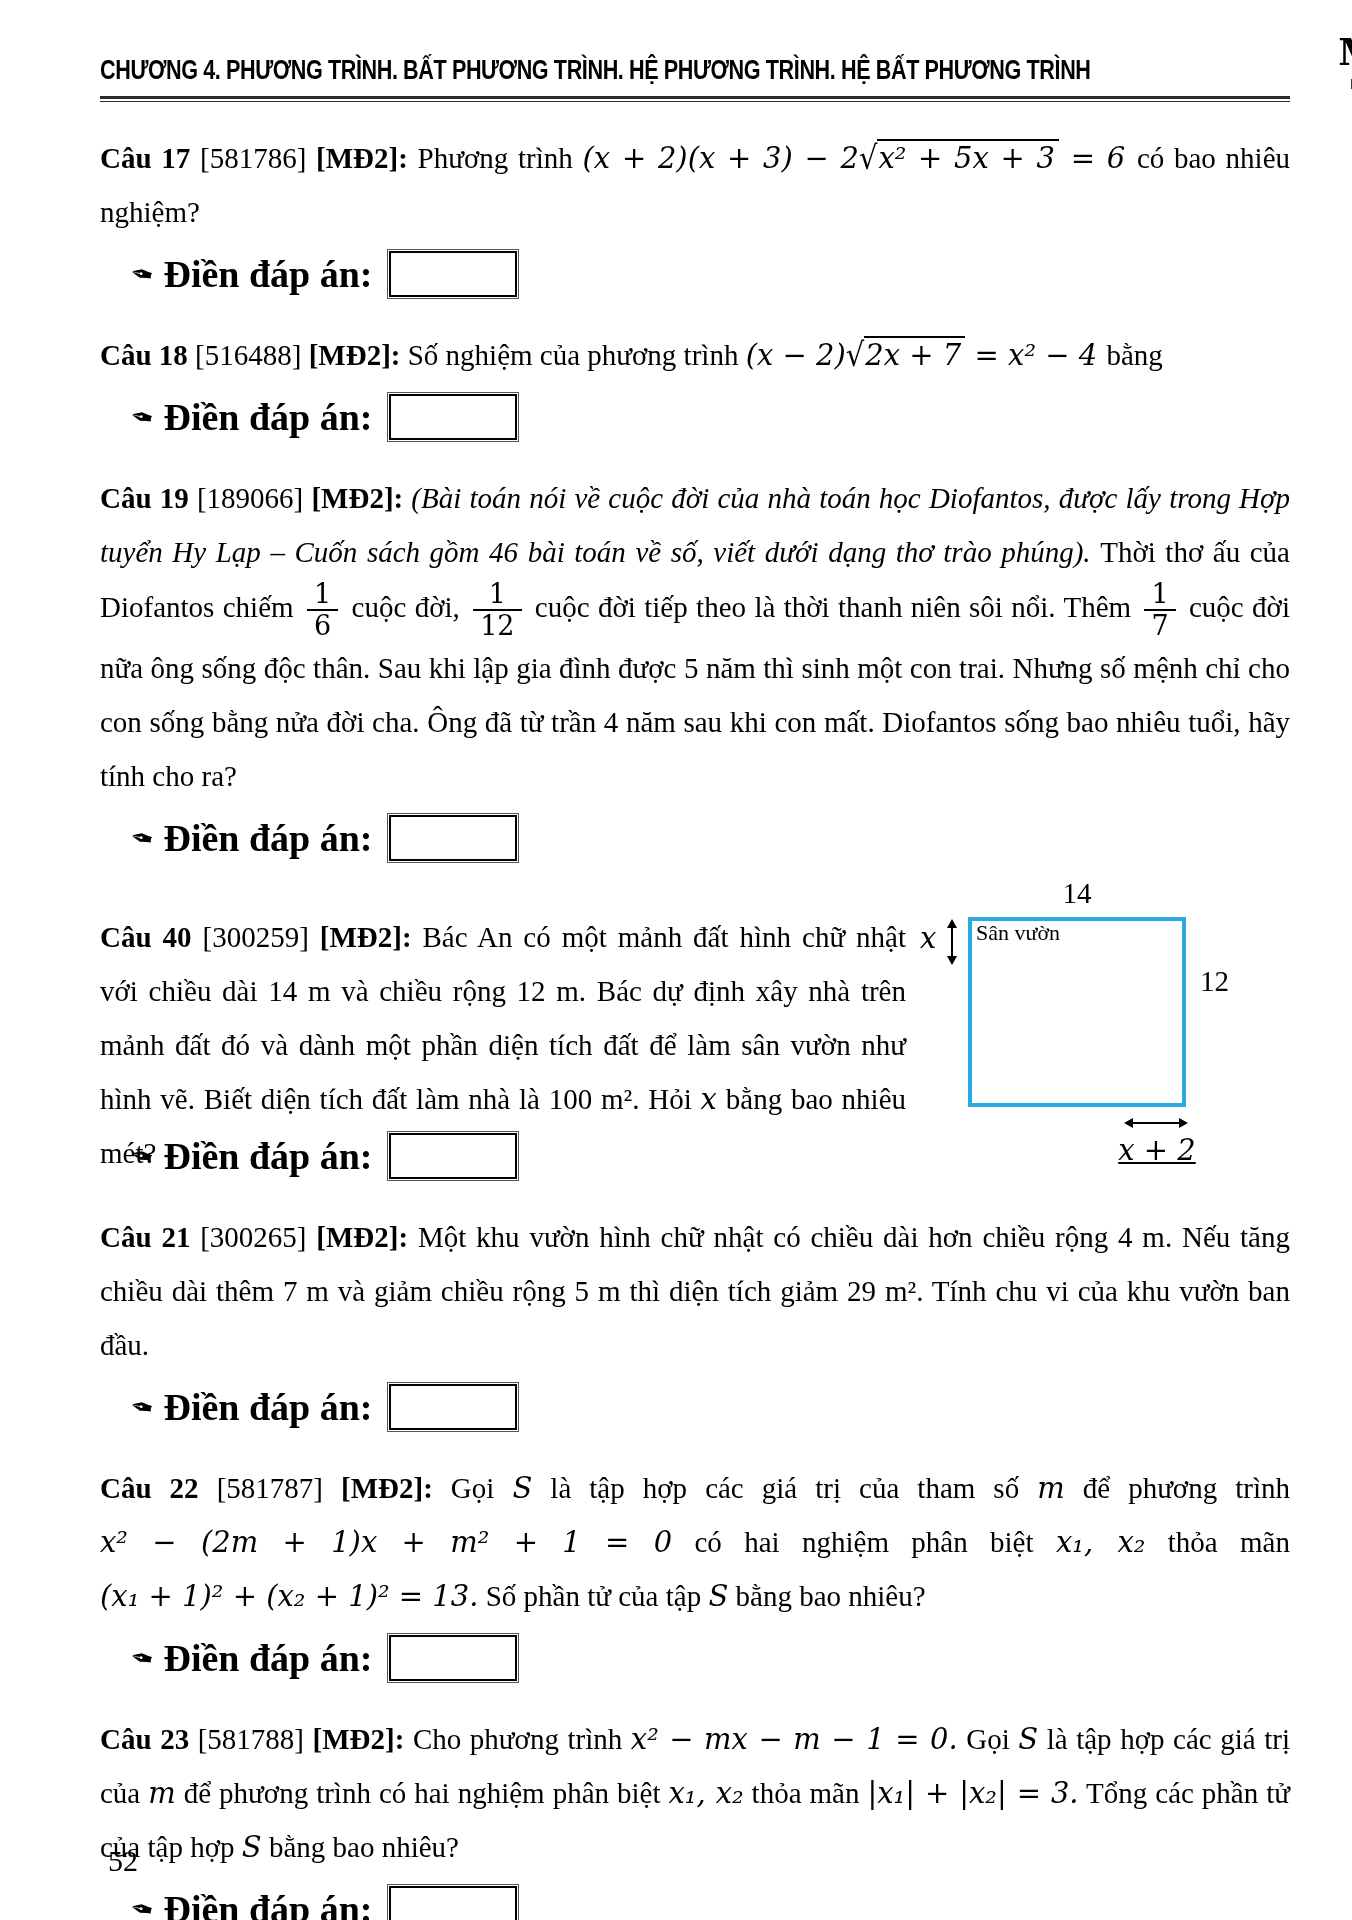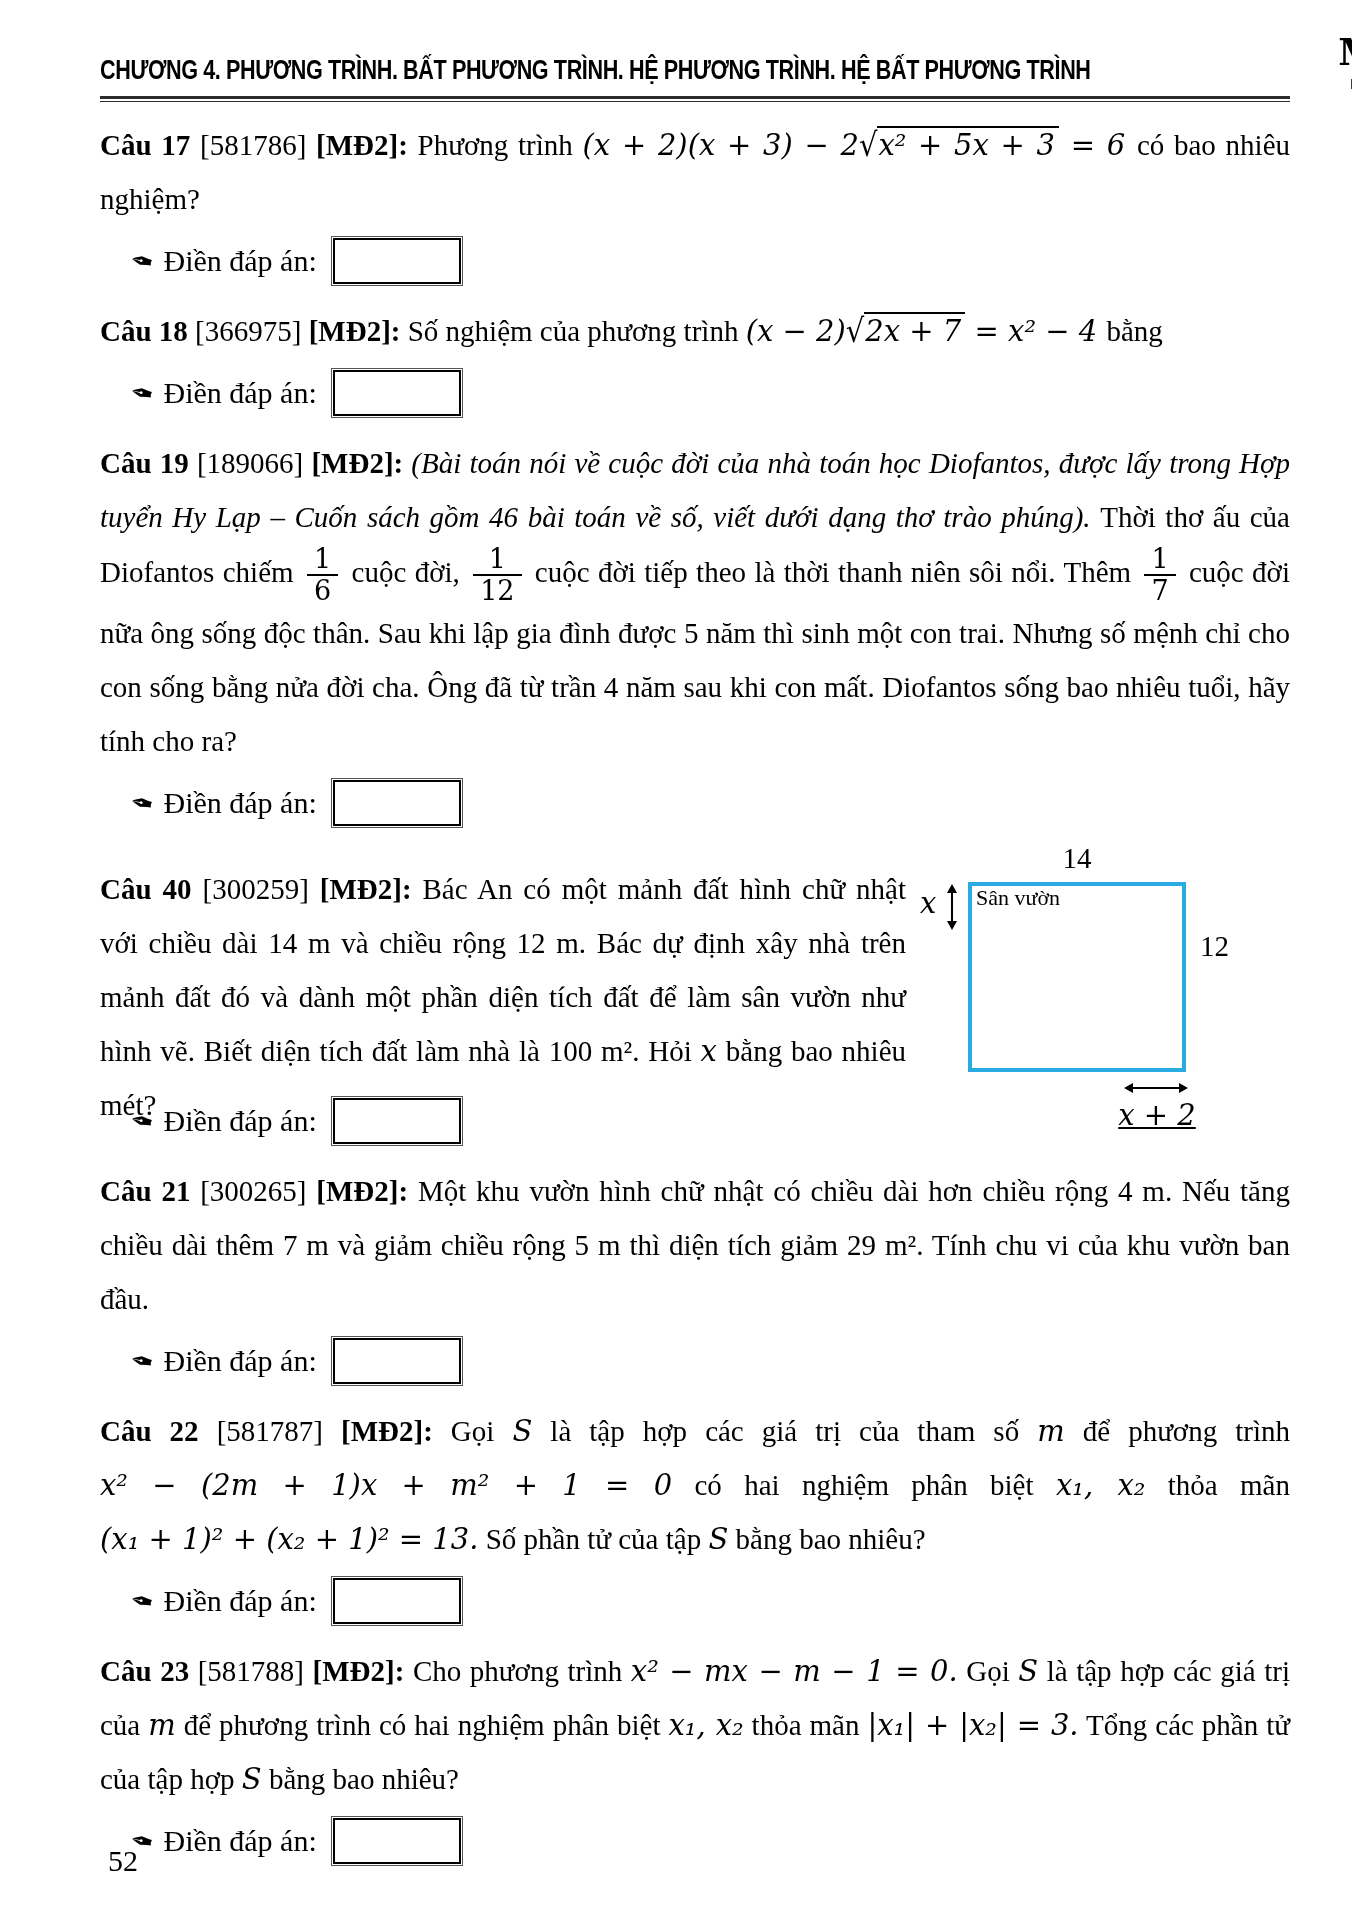--- a/index.html
+++ b/index.html
@@ -25,40 +25,40 @@
     letter-spacing:1px; line-height:1.0;
   }
   .tagline {
     font-family:"Liberation Sans","DejaVu Sans",sans-serif;
     font-size:15px; color:#3c3c3c; margin-top:4px;
   }
   .header-rule { margin-top:4px; height:6px; border-top:3px solid #2b2b2b; border-bottom:1.5px solid #2b2b2b; }
 
   
   .q-para {
-    font-size:29px; line-height:54px; text-align:justify; margin-top:16px;
+    font-size:29px; line-height:54px; text-align:justify; margin-top:29px;
   }
   .q-label { font-weight:bold; }
   .math { font-family:"DejaVu Serif",serif; font-style:italic; white-space:nowrap; }
   .it { font-style:italic; }
 
   .sqrt { white-space:nowrap; font-family:"DejaVu Serif",serif; font-style:italic; }
   .rad-sign { display:inline-block; font-style:normal; transform:scaleY(1.12); }
   .radicand { border-top:2px solid #000; padding:0 4px 0 1px; }
 
   .frac { display:inline-block; text-align:center; vertical-align:middle; line-height:1.12;
           font-family:"DejaVu Serif",serif; margin:0 5px; font-size:27px; }
   .frac .num { display:block; padding:0 7px; }
   .frac .den { display:block; border-top:2px solid #000; padding:0 7px; }
 
   
   .answer-row { display:flex; align-items:center; margin:10px 0 18px 30px; height:50px; }
   .pen { display:inline-block; font-family:"DejaVu Sans",sans-serif; font-size:28px;
          transform:scaleX(-1) rotate(-12deg); margin-right:10px; }
-  .ans-label { font-weight:normal; font-size:30px; }
+  .ans-label { font-weight:bold; font-size:38px; }
   .ans-box { width:128px; height:46px; border:2px solid #000; outline:1px solid #555; outline-offset:1px; margin-left:16px; background:#fff; }
 
   
   .q20-wrap { display:flex; }
   .q20-text { width:806px; flex:none; }
   .figure { position:relative; width:384px; height:302px; flex:none; margin-top:0; }
   .fig-abs { position:absolute; }
   .outer-rect { left:62px; top:36px; width:218px; height:190px; border:4px solid #29abe2; background:#fff; }
   .inner-rect { left:62px; top:76px; width:158px; height:150px; border:4px solid #29abe2; background:#b0e1f5;
                 display:flex; align-items:center; justify-content:center; font-size:29px; }
@@ -90,21 +90,21 @@
   <p class="q-para">
     <span class="q-label">Câu 17</span><span> [581786] </span><span class="q-label">[MĐ2]:</span><span> Phương trình </span><span class="math">(x + 2)(x + 3) − 2</span><span class="sqrt"><span class="rad-sign">√</span><span class="radicand">x² + 5x + 3</span></span><span class="math"> = 6 </span><span> có bao nhiêu nghiệm?</span>
   </p>
   <div class="answer-row">
     <span class="pen">✒</span>
     <span class="ans-label">Điền đáp án:</span>
     <span class="ans-box"></span>
   </div>
 
   <p class="q-para">
-    <span class="q-label">Câu 18</span><span> [366975] </span><span class="q-label">[MĐ2]:</span><span> Số nghiệm của phương trình </span><span class="math">(x − 2)</span><span class="sqrt"><span class="rad-sign">√</span><span class="radicand">2x + 7</span></span><span class="math"> = x² − 4 </span><span> bằng</span>
+    <span class="q-label">Câu 18</span><span> [516488] </span><span class="q-label">[MĐ2]:</span><span> Số nghiệm của phương trình </span><span class="math">(x − 2)</span><span class="sqrt"><span class="rad-sign">√</span><span class="radicand">2x + 7</span></span><span class="math"> = x² − 4 </span><span> bằng</span>
   </p>
   <div class="answer-row">
     <span class="pen">✒</span>
     <span class="ans-label">Điền đáp án:</span>
     <span class="ans-box"></span>
   </div>
 
   <p class="q-para">
     <span class="q-label">Câu 19</span><span> [189066] </span><span class="q-label">[MĐ2]:</span><span class="it"> (Bài toán nói về cuộc đời của nhà toán học Diofantos, được lấy trong Hợp tuyển Hy Lạp – Cuốn sách gồm 46 bài toán về số, viết dưới dạng thơ trào phúng). </span><span>Thời thơ ấu của Diofantos chiếm </span><span class="frac"><span class="num">1</span><span class="den">6</span></span><span> cuộc đời, </span><span class="frac"><span class="num">1</span><span class="den">12</span></span><span> cuộc đời tiếp theo là thời thanh niên sôi nổi. Thêm </span><span class="frac"><span class="num">1</span><span class="den">7</span></span><span> cuộc đời nữa ông sống độc thân. Sau khi lập gia đình được 5 năm thì sinh một con trai. Nhưng số mệnh chỉ cho con sống bằng nửa đời cha. Ông đã từ trần 4 năm sau khi con mất. Diofantos sống bao nhiêu tuổi, hãy tính cho ra?</span>
   </p>

